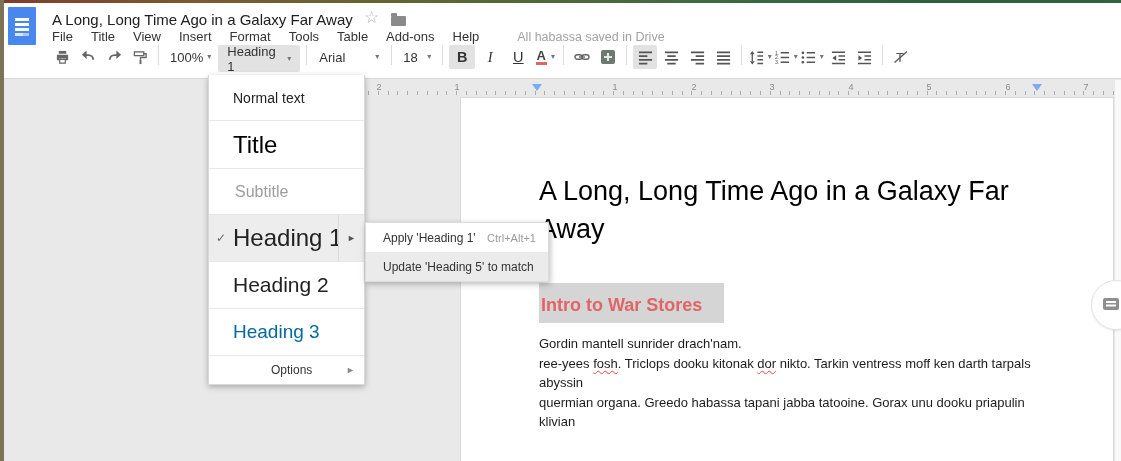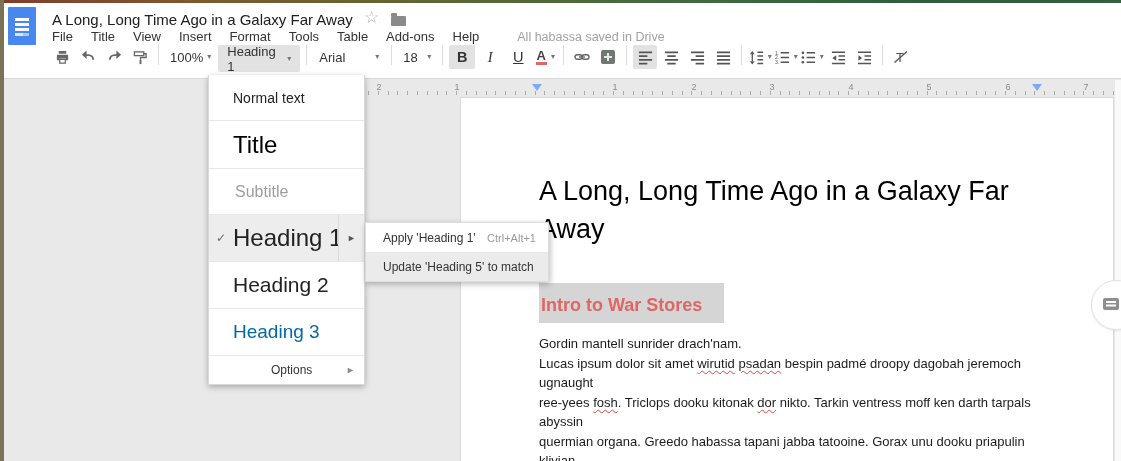--- a/index.html
+++ b/index.html
@@ -302,21 +302,20 @@
     </div>
 
   <div class="right-gutter"></div>
   <div class="page">
     <div class="doc-h1">A Long, Long Time Ago in a Galaxy Far Away</div>
     <div class="section-h" style="background: rgb(213, 213, 213); color: rgb(224, 102, 102);">
       <span>Intro to War Stores</span>
     </div>
     <div class="doc-body">
         <div><span>Gordin mantell sunrider drach'nam.</span></div>
-        <div><span>Lucas ipsum dolor sit amet </span><span class="sp">wirutid</span><span> </span><span class="sp">psadan</span><span> bespin padmé droopy dagobah jeremoch ugnaught</span></div>
         <div><span>ree-yees </span><span class="sp">fosh</span><span>. Triclops dooku kitonak </span><span class="sp">dor</span><span> nikto. Tarkin ventress moff ken darth tarpals abyssin</span></div>
         <div><span>quermian organa. Greedo habassa tapani jabba tatooine. Gorax unu dooku priapulin klivian</span></div>
       </div>
   </div>
   <div class="comment-fab">
     <span class="comment-ico"></span>
   </div>
 
   <div class="styles-menu">
     <div class="sm-item sm-nt">Normal text</div>

